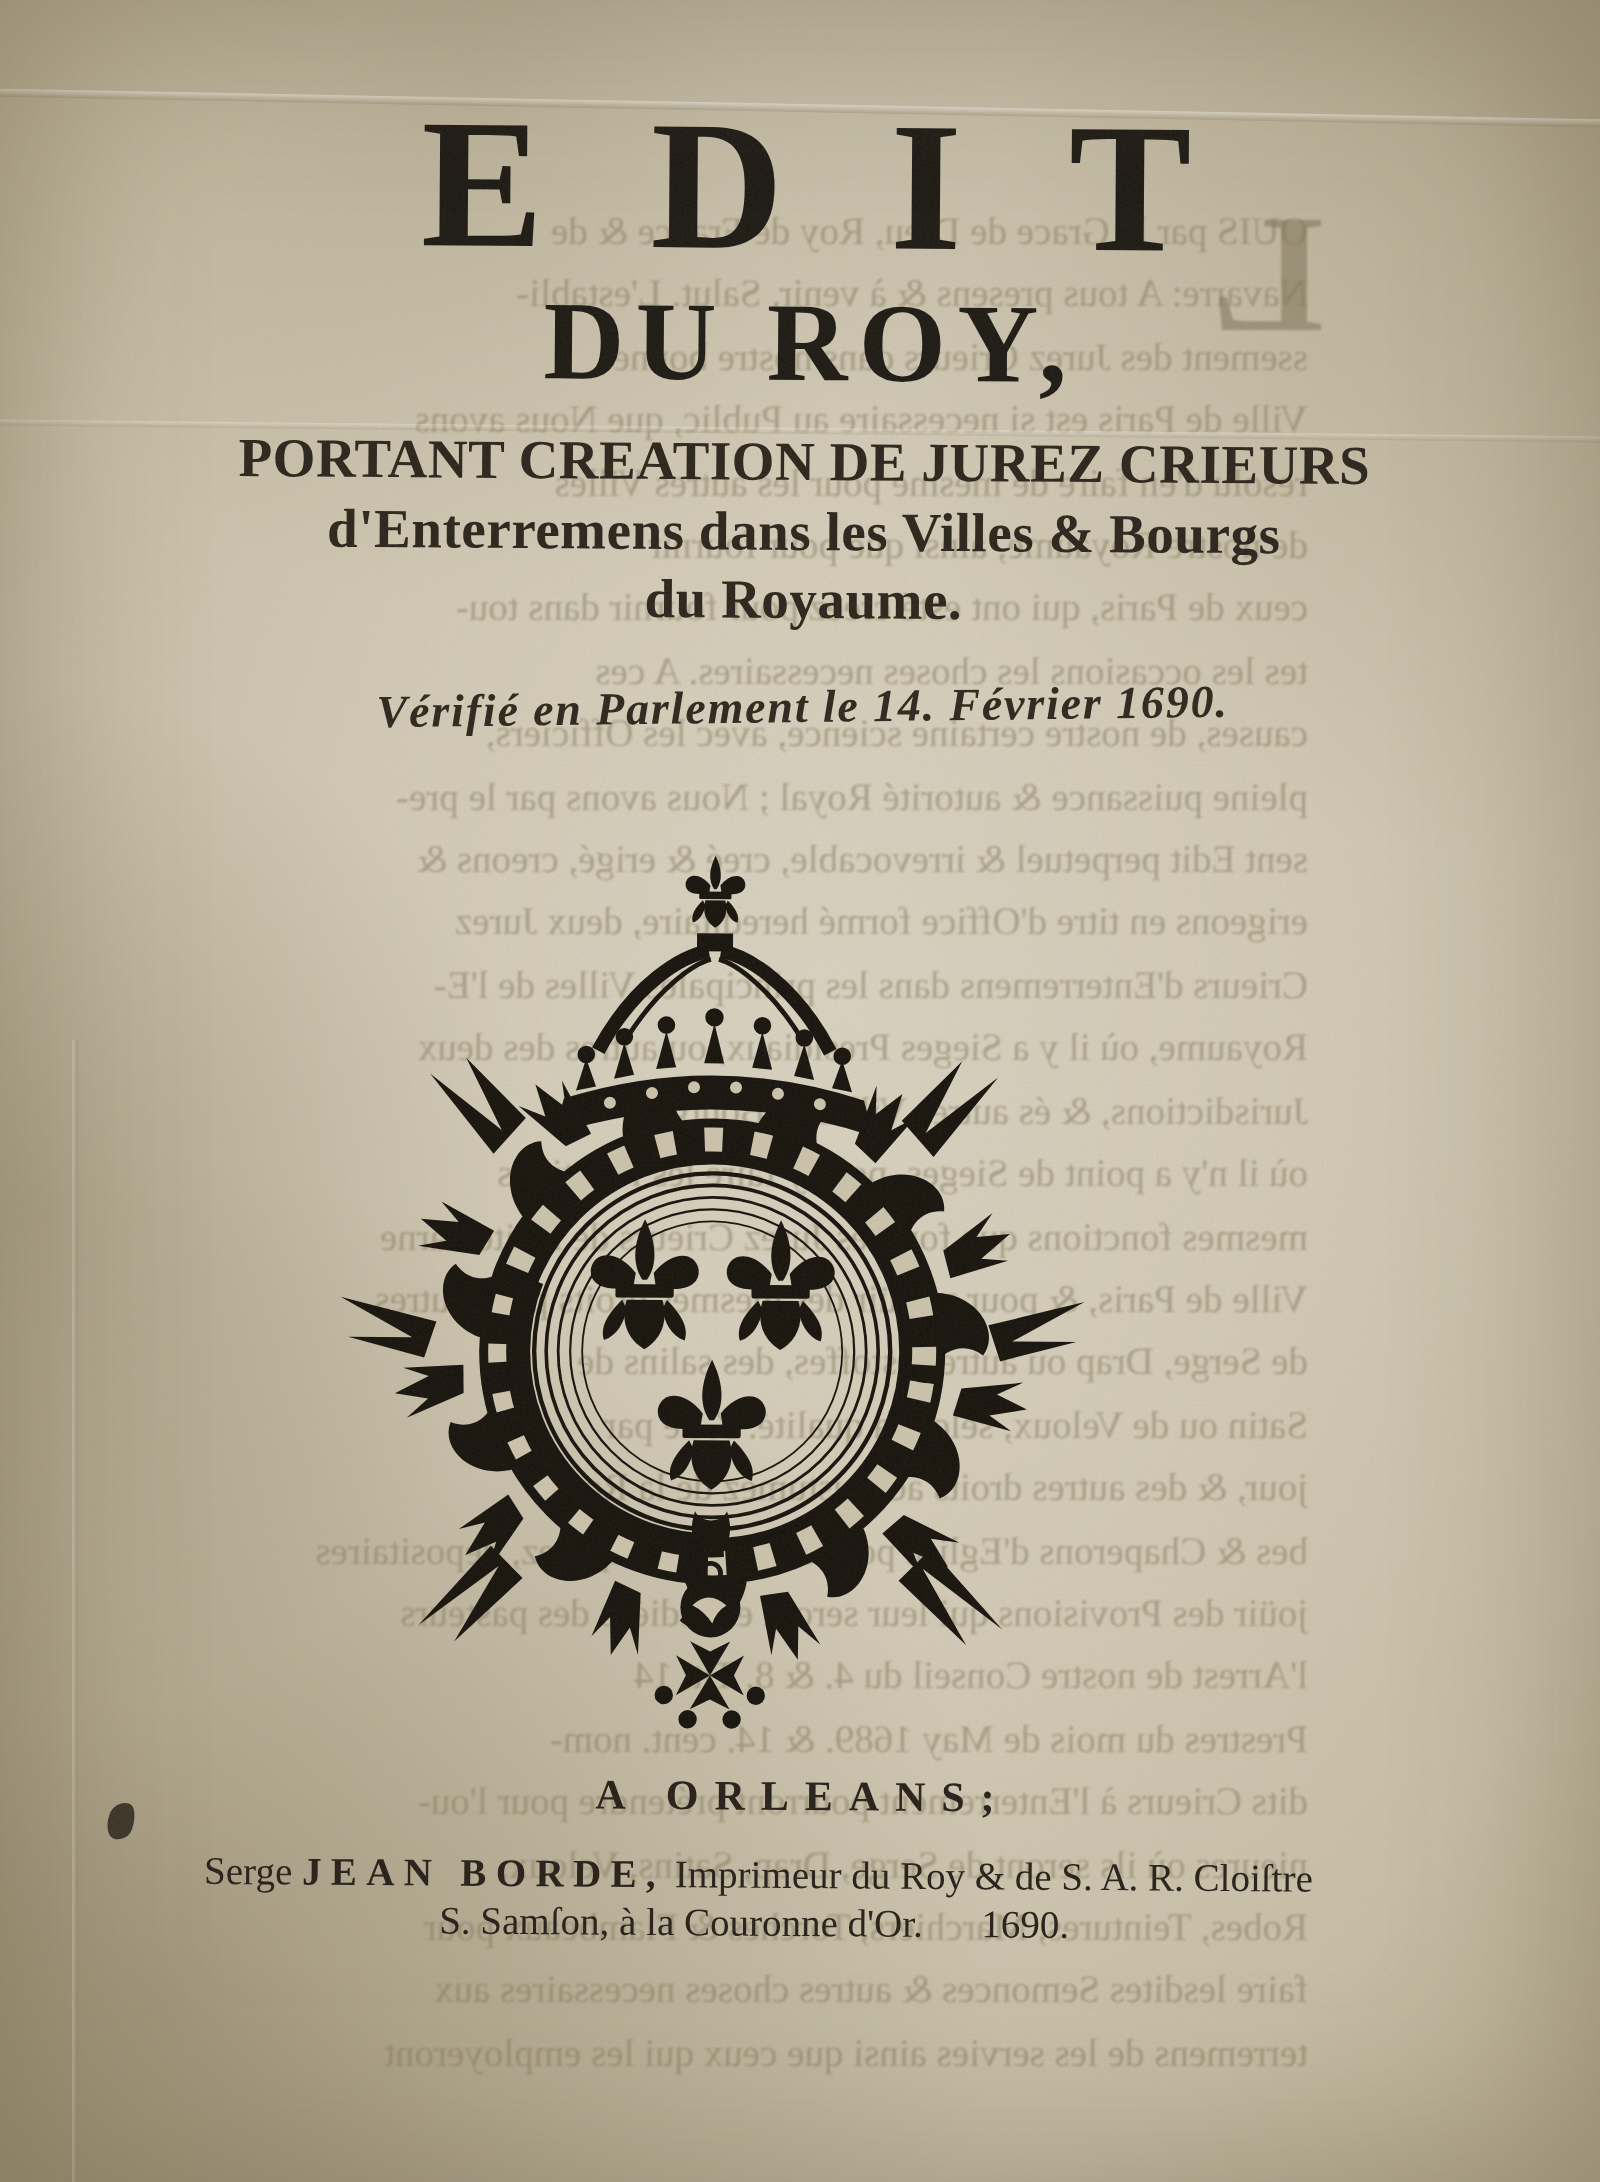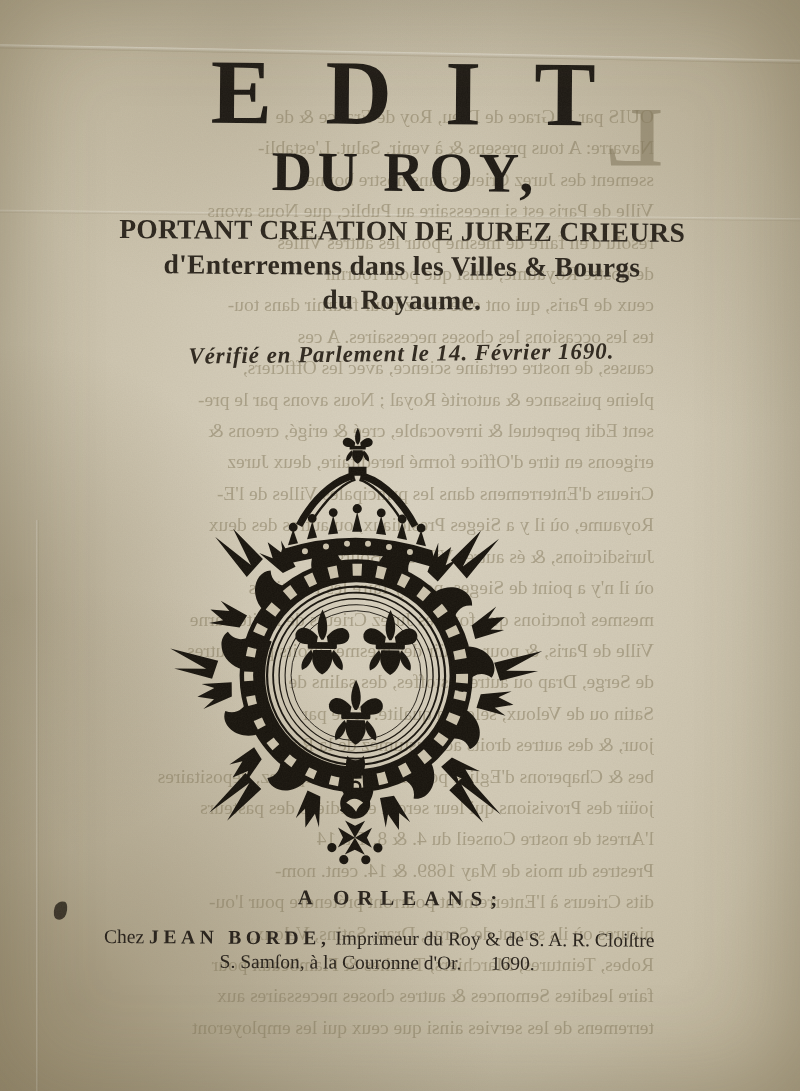--- a/index.html
+++ b/index.html
@@ -239,21 +239,21 @@
           <path d="M190,420 L173,410 L178,420 L173,430 Z"></path>
           <circle cx="167" cy="430" r="4.6"></circle>
             <circle cx="213" cy="430" r="4.6"></circle>
           <circle cx="179" cy="442" r="4.6"></circle>
             <circle cx="201" cy="442" r="4.6"></circle>
         </g>
       </svg>
     </div>
 
     <div class="line orleans">A ORLEANS;</div>
-    <div class="line imprint1"><span>Chez </span><span class="pubname">JEAN BORDE,</span><span> Imprimeur du Roy &amp; de S. A. R. Cloiſtre</span></div>
+    <div class="line imprint1"><span>Serge </span><span class="pubname">JEAN BORDE,</span><span> Imprimeur du Roy &amp; de S. A. R. Cloiſtre</span></div>
     <div class="line imprint2">S. Samſon, à la Couronne d'Or.      1690.</div>
   </div>
 
   <div class="inkblob"></div>
 
   <div class="crease h1"></div>
   <div class="crease h2"></div>
   <div class="crease v1"></div>
   <div class="vignette"></div>
 

